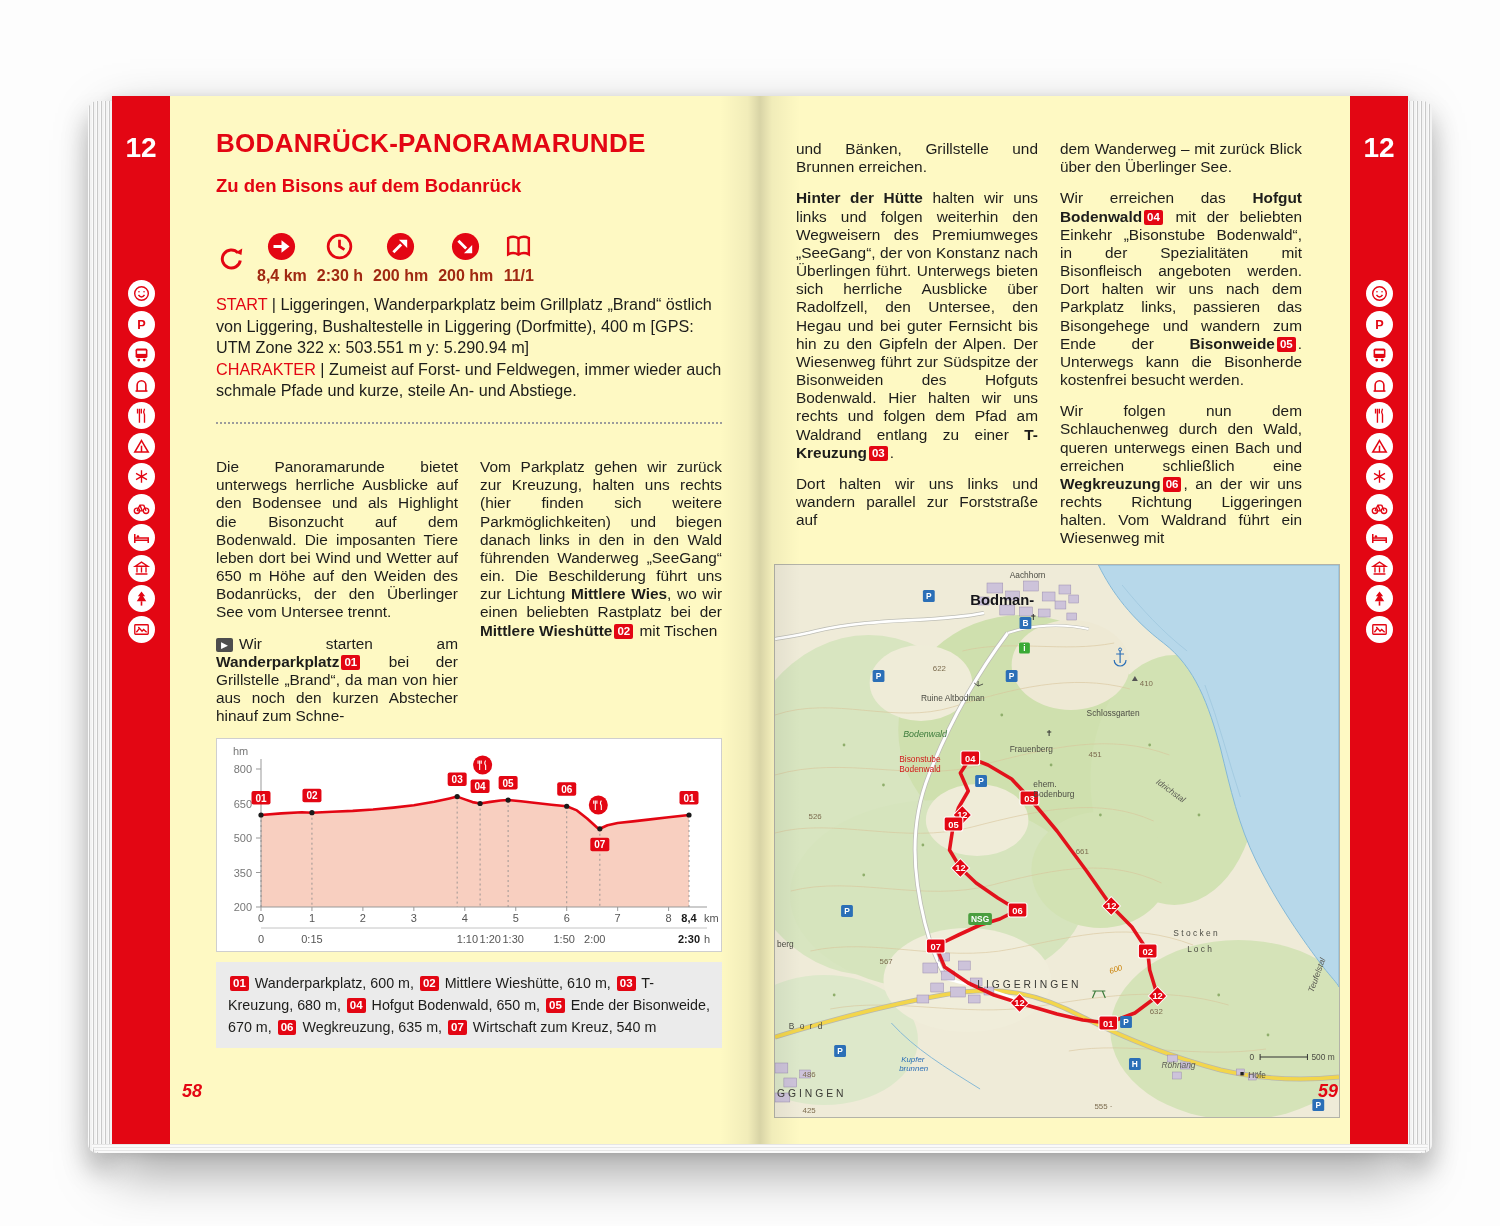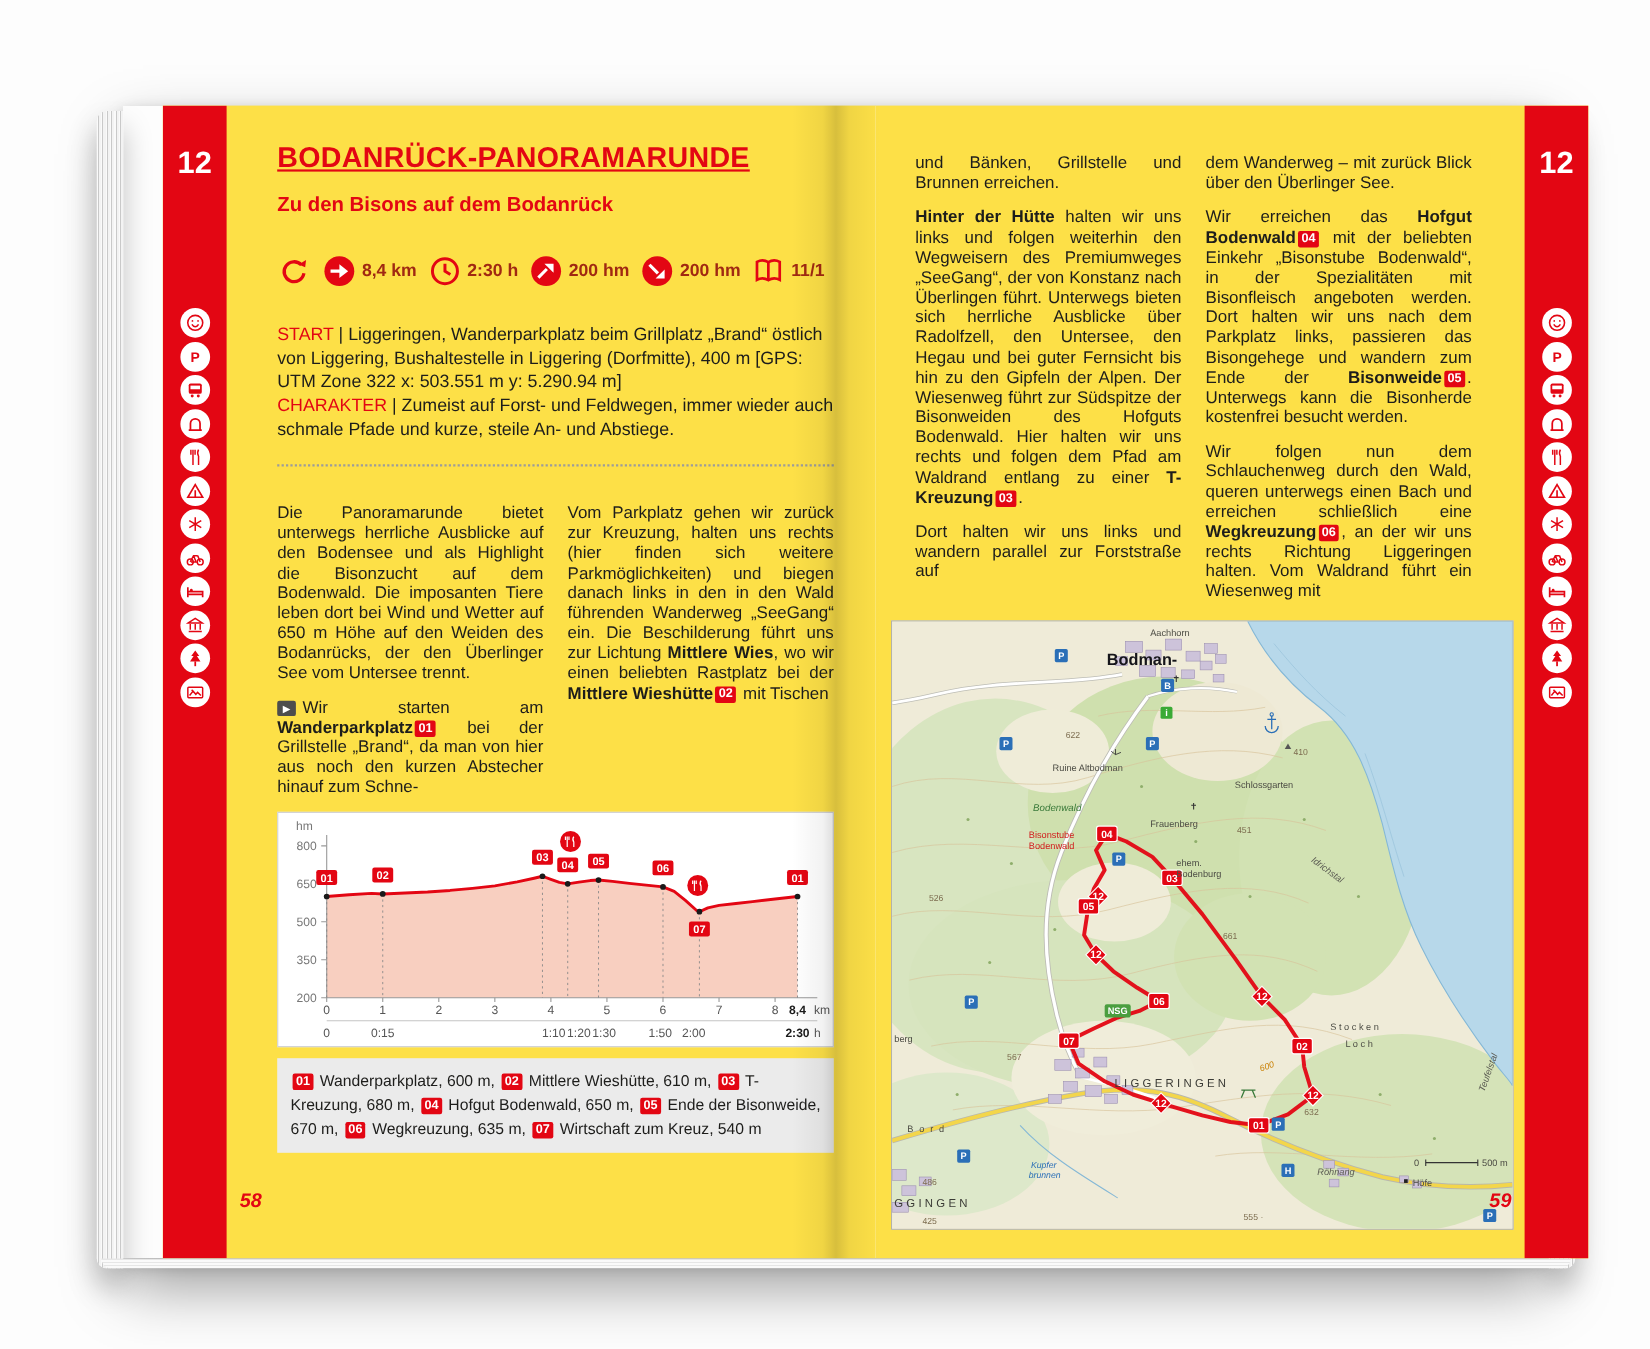--- a/index.html
+++ b/index.html
@@ -7,41 +7,41 @@
        font-family:"Liberation Sans",sans-serif;color:#1d1d1b;}
   .book{position:absolute;left:112px;top:96px;width:1296px;height:1048px;
         box-shadow:0 26px 52px rgba(0,0,0,.38),0 6px 14px rgba(0,0,0,.22);}
   .stack{position:absolute;top:5px;bottom:-9px;width:24px;
          background:repeating-linear-gradient(90deg,#fafafa 0 1px,#c9c9c9 1px 2px,#f3f3f3 2px 4px);
          box-shadow:0 16px 26px rgba(0,0,0,.25);}
   .stack-left{left:-24px;border-radius:9px 0 0 9px;}
   .stack-right{right:-24px;border-radius:0 9px 9px 0;}
   .book::after{content:"";position:absolute;left:-20px;right:-20px;bottom:-9px;height:9px;
          background:repeating-linear-gradient(180deg,#e6e6e6 0 1px,#fafafa 1px 3px);border-radius:0 0 9px 9px;}
-  .page{position:absolute;top:0;width:648px;height:1048px;background:#fde047;overflow:hidden;margin-left:36px;}
+  .page{position:absolute;top:0;width:648px;height:1048px;background:#fef9c3;overflow:hidden;}
   .page-left{left:0;}
   .page-right{left:648px;}
   .spine{position:absolute;left:608px;top:0;width:80px;height:100%;pointer-events:none;
          background:linear-gradient(90deg,rgba(0,0,0,0),rgba(0,0,0,.05) 35%,rgba(0,0,0,.15) 50%,rgba(0,0,0,.05) 65%,rgba(0,0,0,0));}
   
   .band{position:absolute;top:0;height:100%;width:58px;background:#e30613;}
   .band-l{left:0;} .band-r{right:0;}
   .band-num{color:#fff;font-size:28px;font-weight:bold;text-align:center;margin-top:36px;}
   .band-icons{position:absolute;top:184px;left:0;width:58px;display:flex;flex-direction:column;align-items:center;gap:3.5px;}
   .band-icon{width:27px;height:27px;border-radius:50%;background:#fff;color:#e30613;
              display:flex;align-items:center;justify-content:center;}
   .band-icon svg{width:19px;height:19px;}
   .band-icon text{font-family:"Liberation Sans",sans-serif;}
   
   .content-left{position:absolute;left:104px;top:0;width:506px;height:100%;}
   .content-left>*{position:absolute;left:0;}
-  .title{top:32px;margin:0;font-size:26px;color:#e30613;letter-spacing:.3px;font-weight:bold;text-decoration:underline;}
+  .title{top:32px;margin:0;font-size:26px;color:#e30613;letter-spacing:.3px;font-weight:bold;}
   .subtitle{top:79px;margin:0;font-size:18.5px;color:#e30613;font-weight:bold;}
   .stats{top:135px;display:flex;gap:10px;align-items:center;}
-  .stat{display:flex;align-items:center;gap:5px;}
+  .stat{display:flex;align-items:center;gap:5px;flex-direction:column;}
   .stat-icon{width:31px;height:31px;color:#e30613;display:inline-block;}
   .stat-icon svg{width:100%;height:100%;}
   .stat-label{font-size:16px;font-weight:bold;color:#a02912;white-space:nowrap;}
   .info{top:198px;width:506px;}
   .info p{margin:0;font-size:16.2px;line-height:1.33;}
   .lbl{color:#e30613;font-weight:normal;}
   .dotted-sep{top:326px;width:506px;border-top:2px dotted #9c9c9c;height:0;}
   .cols{display:flex;gap:22px;}
   .content-left .cols{top:362px;width:506px;}
   .col{width:242px;font-size:15.4px;line-height:1.18;text-align:justify;}

